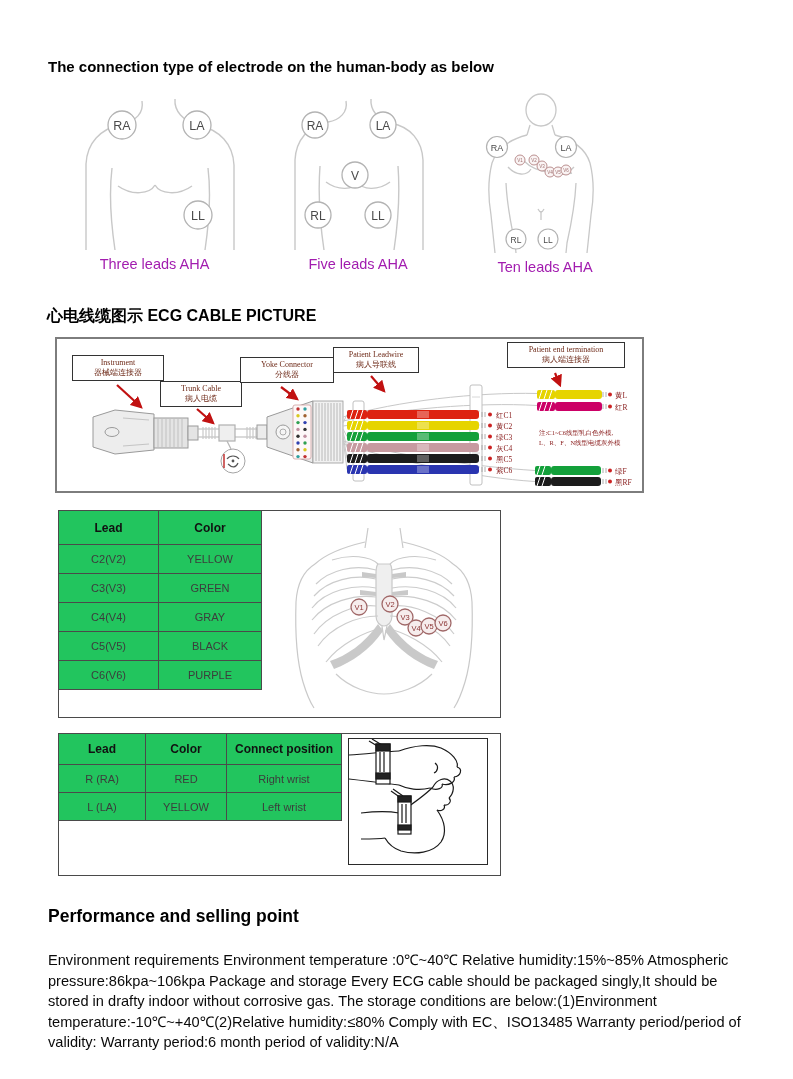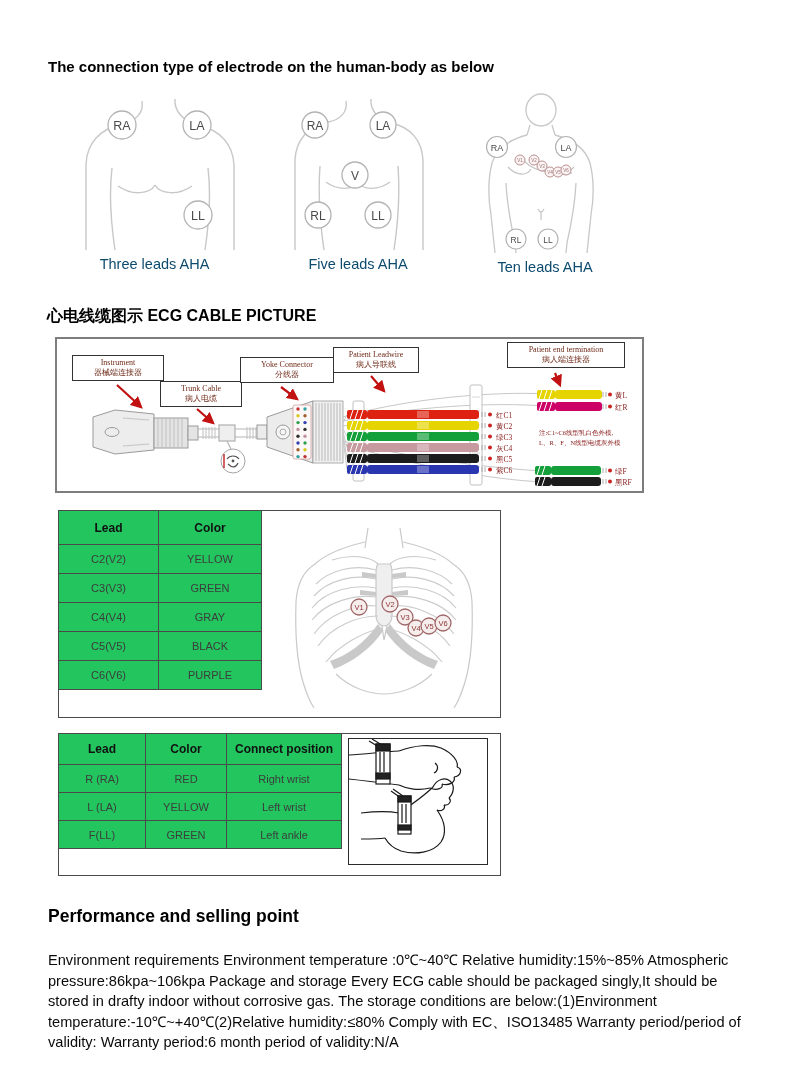--- a/index.html
+++ b/index.html
@@ -9,21 +9,21 @@
 
   .h-conn { left:48px; top:58px; font-size:15px; font-weight:bold; color:#000; }
   .h-cable { left:47px; top:306px; font-size:16px; font-weight:bold; color:#000; }
   .h-perf { left:48px; top:906px; font-size:17.5px; font-weight:bold; color:#000; }
   .para { left:48px; top:950px; width:714px; font-size:14.6px; line-height:20.5px; color:#0a0a0a; }
 
   .fig { position:absolute; }
   .fig1 { left:62px; top:98px; width:185px; }
   .fig2 { left:278px; top:98px; width:160px; }
   .fig3 { left:450px; top:93px; width:190px; }
-  .cap { margin-top:2px; text-align:center; font-size:14.5px; color:#0c4a6e; }
+  .cap { margin-top:2px; text-align:center; font-size:14.5px; color:#a21caf; }
 
   .cablebox { left:55px; top:337px; width:585px; height:152px; border:2px solid #7d7d7d; background:#fff; }
   .cablesvg { position:absolute; left:0; top:0; }
   .callout { position:absolute; border:1px solid #333; background:#fff; text-align:center;
              font-family:"Liberation Serif", serif; font-size:8px; line-height:1.25;
              color:#6e2a18; padding:2px 2px; z-index:3; }
   .co1 { left:15px; top:16px; width:86px; }
   .co2 { left:103px; top:42px; width:76px; }
   .co3 { left:183px; top:18px; width:88px; }
   .co4 { left:276px; top:8px; width:80px; }
@@ -469,25 +469,20 @@
       <tr style="height:28px;">
         <td class="tc">R (RA)</td>
         <td class="tc">RED</td>
         <td class="tc">Right wrist</td>
       </tr>
       <tr style="height:28px;">
         <td class="tc">L (LA)</td>
         <td class="tc">YELLOW</td>
         <td class="tc">Left wrist</td>
       </tr>
-      <tr style="height:28px;">
-        <td class="tc">F(LL)</td>
-        <td class="tc">GREEN</td>
-        <td class="tc">Left ankle</td>
-      </tr>
     </tbody>
       </table>
 
     <div class="imgframe">
       <svg width="135" height="122" viewBox="0 0 135 122">
         <g stroke="#1a1a1a" stroke-width="1.2" fill="none">
 
           <path d="M0,16 C18,15 32,13 50,12"></path>
           <path d="M0,40 C18,42 34,44 50,46"></path>
           <path d="M50,12 C66,6 82,5 92,9 C103,14 110,22 108,28"></path>

